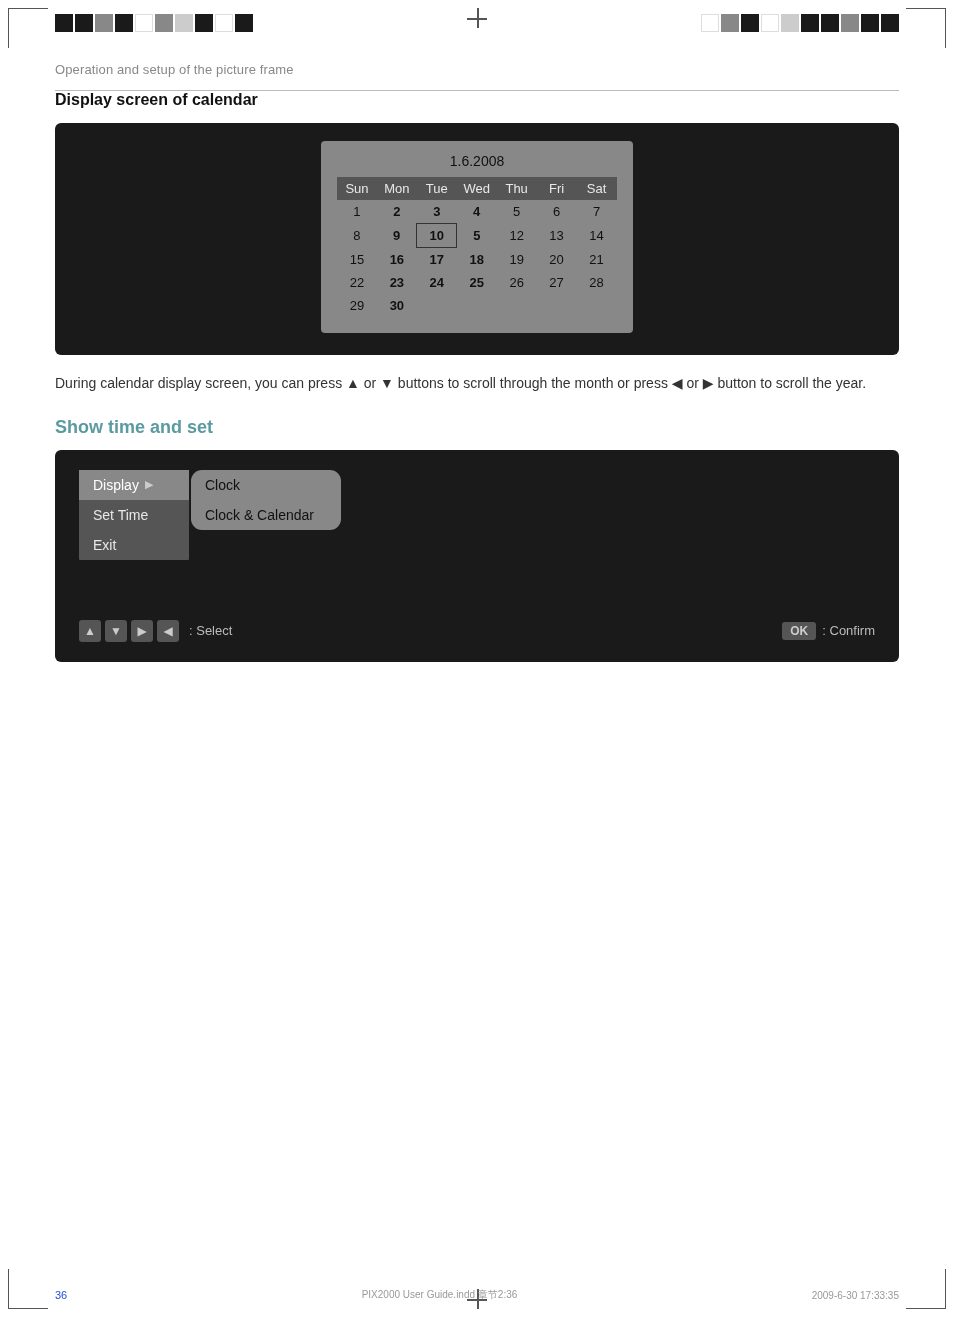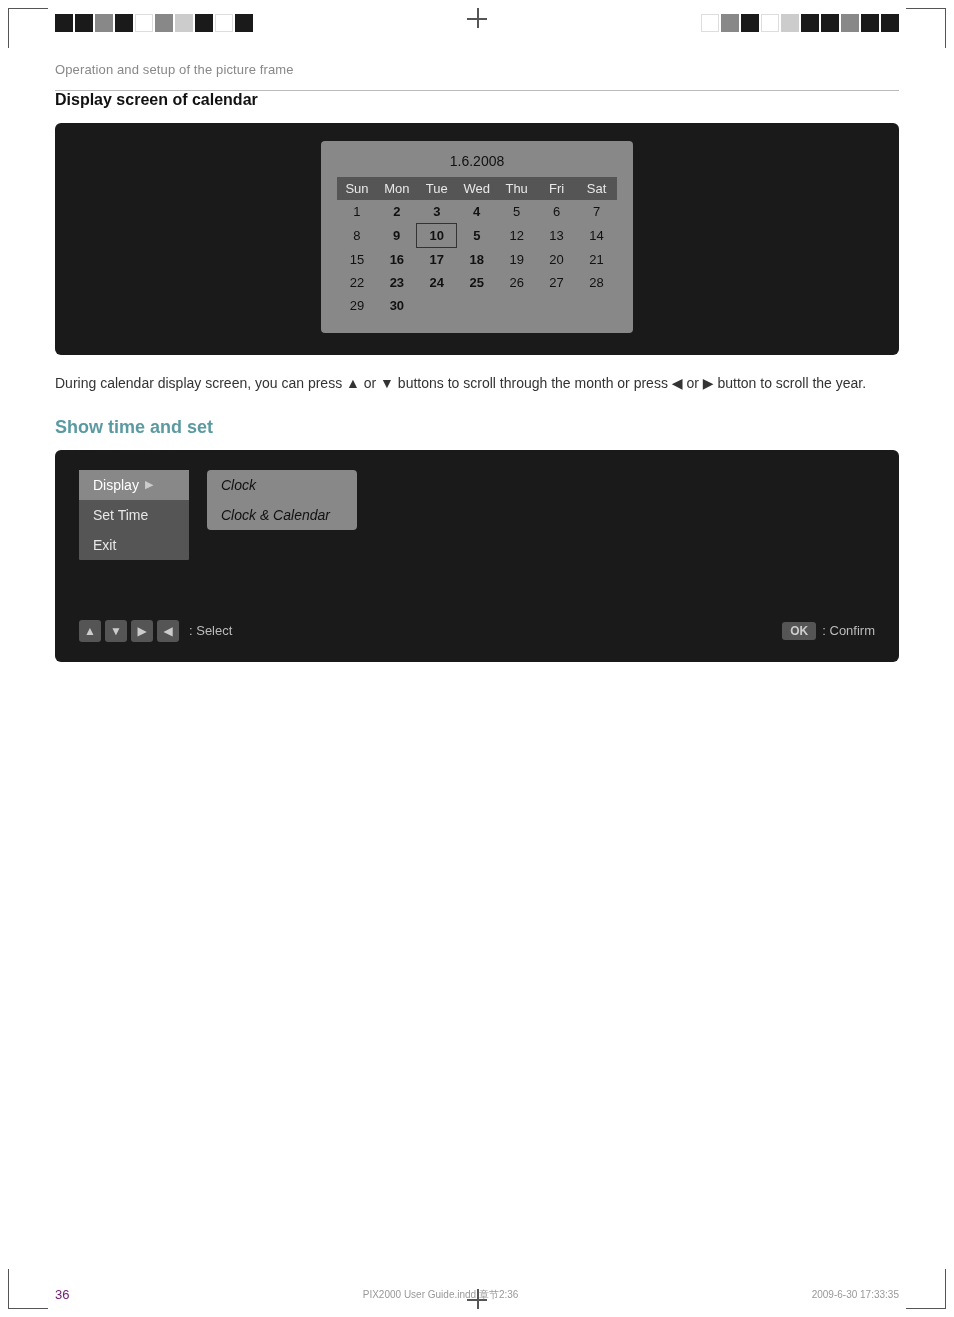--- a/index.html
+++ b/index.html
@@ -222,25 +222,24 @@
       color: #fff;
     }
 
     .clock-menu-arrow {
       font-size: 11px;
       color: #ccc;
     }
 
     .clock-submenu {
       background: #888;
-      border-radius: 4px;
-      margin-left: 18px;
+      border-radius: 11px;
+      margin-left: 2px;
       padding: 0;
       min-width: 150px;
-      font-style: italic;
     }
 
     .clock-submenu-item {
       padding: 7px 14px;
       font-size: 14px;
       color: #111;
     }
 
     .clock-bottom-bar {
       display: flex;
@@ -297,22 +296,22 @@
       position: absolute;
       bottom: 15px;
       left: 55px;
       right: 55px;
       display: flex;
       justify-content: space-between;
       align-items: center;
     }
 
     .page-number {
-      font-size: 13px;
-      color: #701a75;
+      font-size: 11px;
+      color: #1d4ed8;
     }
 
     .footer-filename {
       font-size: 10px;
       color: #999;
     }
 
     .footer-date {
       font-size: 10px;
       color: #999;

